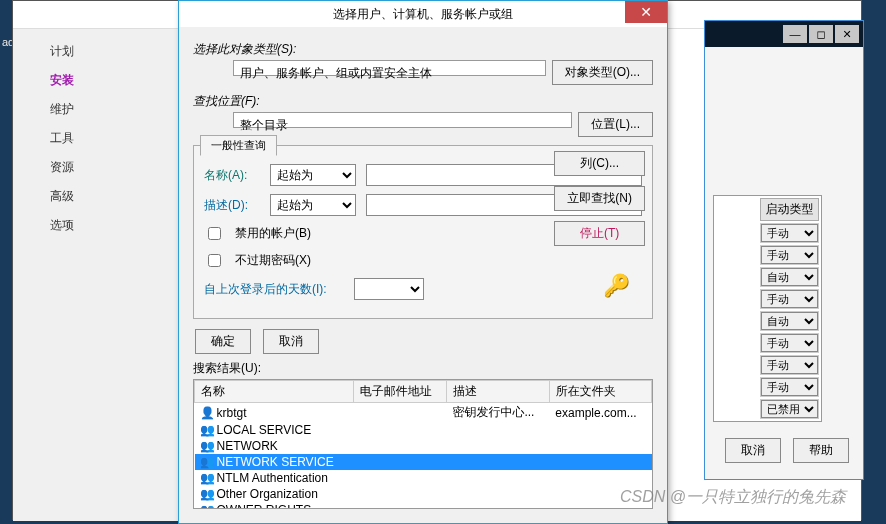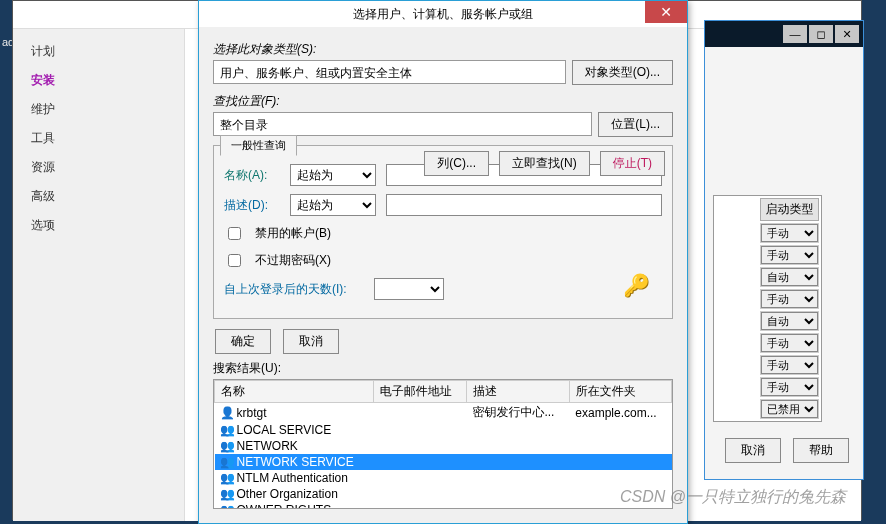--- a/index.html
+++ b/index.html
@@ -2,55 +2,55 @@
 <html><head>
 <meta charset="utf-8">
 <style>
 * { box-sizing: border-box; font-family: 'Microsoft YaHei', Tahoma, sans-serif; font-size: 12px; }
 body { margin: 0; width: 886px; height: 524px; background: #1a3a5c; overflow: hidden; position: relative; }
 
 
 .installer { position: absolute; left: 12px; top: 0; width: 850px; height: 520px; background: #fff; border: 1px solid #555; }
 .installer-header { height: 28px; background: #fff; border-bottom: 1px solid #ddd; }
 .installer-body { display: flex; height: 492px; }
-.sidebar { width: 172px; background: #f0f0f0; border-right: 1px solid #ddd; padding-top: 8px; }
+.sidebar { width: 172px; background: #f0f0f0; border-right: 1px solid #ddd; padding-top: 8px; padding-left: 19px; }
 .sidebar div { padding: 6px 18px; color: #333; cursor: pointer; }
 .sidebar div.active { font-weight: bold; color: #a21caf; }
 .main-pane { flex: 1; background: #fff; position: relative; }
 .branding { position: absolute; left: 52px; bottom: 60px; font-size: 16px; color: #777; }
 .r2 { position: absolute; right: 8px; bottom: 60px; font-size: 20px; color: #888; }
 
 
 .svc-window { position: absolute; right: 22px; top: 20px; width: 160px; height: 460px; background: #f4f4f4; border: 1px solid #3c8fd8; }
 .svc-title { height: 26px; background: #0a1a2a; display: flex; justify-content: flex-end; align-items: center; padding: 0 4px; gap: 2px; }
 .title-btn { width: 24px; height: 18px; background: #c7c7c7; display: flex; align-items: center; justify-content: center; font-size: 11px; cursor: pointer; }
 .svc-body { padding: 8px; }
 .svc-table { border: 1px solid #999; background: #fff; margin-top: 140px; padding-left: 44px; }
 .svc-table th { background: #e4e4e4; border: 1px solid #aaa; padding: 2px 4px; font-weight: normal; text-align: center; }
 .svc-table td { border: 1px solid #ccc; padding: 0; }
 .svc-table select { width: 100%; border: 1px solid #888; font-size: 11px; padding: 1px; }
 .svc-bottom { position: absolute; bottom: 16px; right: 14px; display: flex; gap: 12px; }
 .btn { min-width: 56px; padding: 3px 12px; background: #efefef; border: 1px solid #888; cursor: pointer; text-align: center; }
 
 
-.picker { position: absolute; left: 198px; top: 0; width: 490px; height: 524px; background: #f0f0f0; border: 1px solid #2a9fd6; z-index: 10; box-shadow: 2px 2px 6px rgba(0,0,0,.3); }
+.picker { position: absolute; left: 178px; top: 0; width: 490px; height: 524px; background: #f0f0f0; border: 1px solid #2a9fd6; z-index: 10; box-shadow: 2px 2px 6px rgba(0,0,0,.3); }
 .picker-title { height: 26px; background: #fff; display: flex; align-items: center; justify-content: center; position: relative; font-size: 12px; }
 .picker-close { position: absolute; right: 0; top: 0; width: 42px; height: 22px; background: #c8484a; color: #fff; display: flex; align-items: center; justify-content: center; font-size: 14px; cursor: pointer; }
 .picker-body { padding: 10px 14px; }
 .field-label { margin: 4px 0 2px; font-style: italic; }
 .field-row { display: flex; gap: 6px; margin-bottom: 8px; }
-.readonly-box { flex: 1; background: #fff; border: 1px solid #999; padding: 4px 6px; height: 24px; }
+.readonly-box { flex: 1; background: #fff; border: 1px solid #999; padding: 4px 6px; height: 16px; margin-left: 40px; }
 .tabset { border: 1px solid #aaa; background: #f4f4f4; padding: 10px; margin-top: 4px; position: relative; }
 .tab-label { position: absolute; top: -11px; left: 6px; background: #f4f4f4; border: 1px solid #aaa; border-bottom: 1px solid #f4f4f4; padding: 2px 10px; font-size: 11px; }
 .form-row { display: flex; align-items: center; gap: 10px; margin: 8px 0; }
 .form-row label { width: 56px; color: #0f766e; }
 .form-row label.disabled { color: #0369a1; }
 .combo { width: 86px; border: 1px solid #888; padding: 2px; background: #fff; }
 .txt { flex: 1; border: 1px solid #888; padding: 2px; background: #fff; height: 22px; }
-.right-col { position: absolute; right: 22px; top: 150px; display: flex; flex-direction: row; gap: 10px; }
+.right-col { position: absolute; right: 22px; top: 150px; display: flex; flex-direction: column; gap: 10px; }
 .key-icon { position: absolute; right: 36px; top: 272px; font-size: 22px; }
 .ok-cancel { display: flex; gap: 12px; margin: 10px 2px 6px; }
 .results-label { margin: 2px 0; }
 .results { border: 1px solid #999; background: #fff; height: 130px; overflow: hidden; }
 .results table { width: 100%; border-collapse: collapse; }
 .results th { text-align: left; font-weight: normal; padding: 2px 6px; border: 1px solid #ccc; background: #f4f4f4; }
 .results td { padding: 1px 6px; }
 .results tr.sel td { background: #1e90ff; color: #fff; }
 .ricon { display: inline-block; width: 14px; text-align: center; margin-right: 2px; }
 .chk { margin-right: 4px; }

